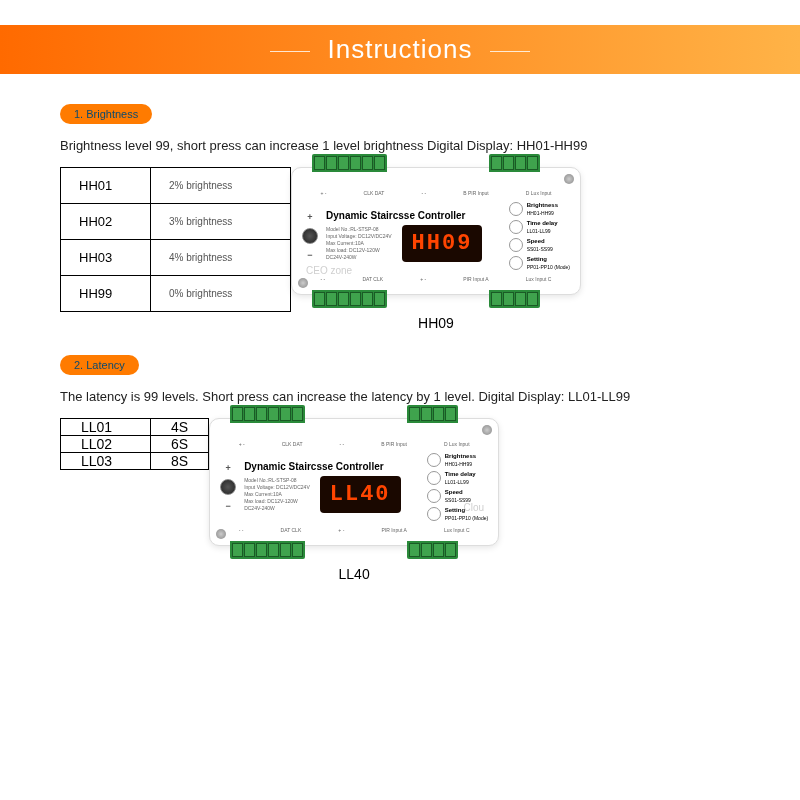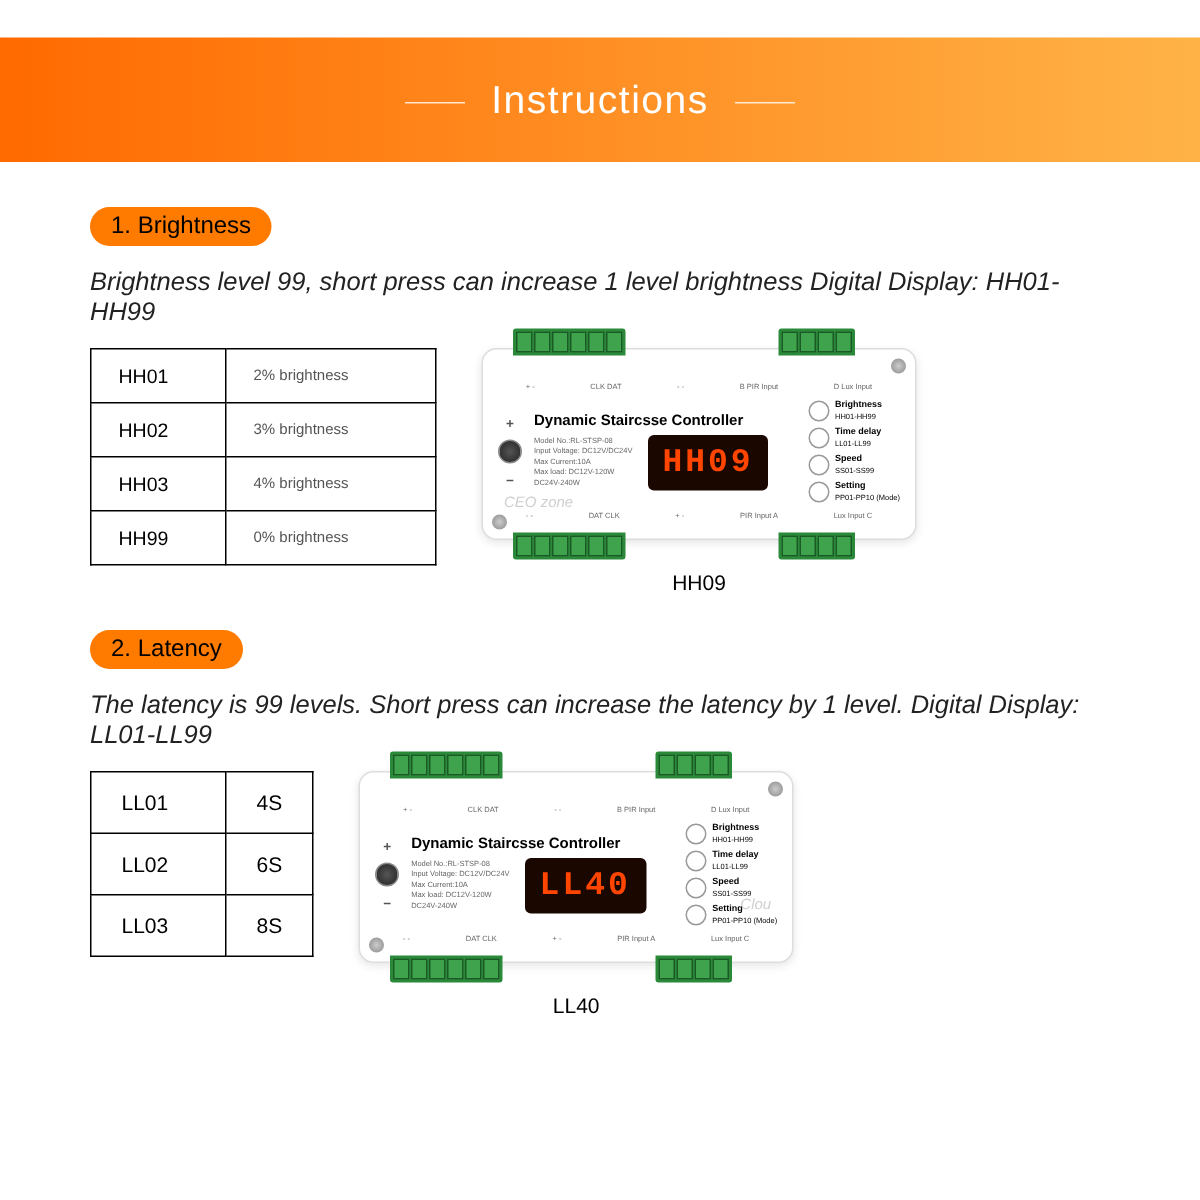--- a/index.html
+++ b/index.html
@@ -6,48 +6,48 @@
   body {
     font-family: Arial, sans-serif;
     background: #fff;
     width: 800px;
     height: 800px;
     overflow: hidden;
   }
   .header {
     background: linear-gradient(90deg, #ff6a00 0%, #ffb347 100%);
     color: #fff;
-    padding: 26px 0;
+    padding: 9px 0;
     margin: 25px 0 30px 0;
     text-align: center;
     font-size: 26px;
     font-weight: 300;
     letter-spacing: 1px;
   }
   .header .line { display:inline-block; border-top:1px solid rgba(255,255,255,.8); width:40px; vertical-align:middle; margin:0 18px;}
   .content { padding: 0 60px; }
   .pill {
     background: #ff7b00;
-    color: #000000;
+    color: #0c4a6e;
     border-radius: 14px;
     padding: 4px 14px;
-    font-size: 16px;
+    font-size: 11px;
     display: inline-block;
     margin-bottom: 14px;
   }
-  .desc { font-size: 17px; color: #222; margin-bottom: 14px; font-style: italic; }
-  .row { display: flex; align-items: flex-start; gap: 30px; margin-bottom: 24px; }
+  .desc { font-size: 13px; color: #222; margin-bottom: 14px; }
+  .row { display: flex; align-items: flex-start; margin-bottom: 24px; }
   .table { border-collapse: collapse; }
   .table td {
     border: 1px solid #000;
     padding: 10px 18px;
     font-size: 13px;
   }
   .table td:first-child { font-weight: 400; width:90px;}
-  .table.small td { padding: 12px 20px; font-size:14px; }
+  .table.small td { padding: 0 20px; font-size:14px; }
   .table .val { font-size: 10px; color:#555; width:140px;margin-left:41px;}
   .device-wrap { display:flex; flex-direction:column; align-items:center; }
   .device {
     width: 290px;
     background: #fff;
     border: 1px solid #ddd;
     border-radius: 10px;
     padding: 8px 10px 10px 10px;
     position: relative;
     box-shadow: 0 2px 6px rgba(0,0,0,.1);
@@ -67,21 +67,21 @@
   .mid-col { flex:1;}
   .title-txt { font-size:10px; font-weight:bold; margin-bottom:4px;}
   .spec { font-size:5px; color:#666; line-height:1.4;}
   .display { background:#1a0800; border-radius:4px; padding:6px 10px; display:inline-block; margin-left:4px;}
   .display-txt { font-family:'Courier New',monospace; color:#ff4500; font-size:22px; letter-spacing:2px; font-weight:bold;}
   .right-col { display:flex; flex-direction:column; gap:4px;}
   .btn-row { display:flex; align-items:center; gap:4px;}
   .btn { width:14px; height:14px; border-radius:50%; border:1.5px solid #999; background:#fff;}
   .btn-lbl { font-size:5px; line-height:1.2;}
   .btn-lbl .main { font-size:6px; font-weight:bold; display:block;}
-  .watermark { position:absolute; font-size:10px; color:#bbb; font-style:italic; opacity:.7;}
+  .watermark { position:absolute; font-size:10px; color:#bbb; opacity:.7;}
   .caption { font-size:14px; margin-top:20px; }
   .pir-row { display:flex; justify-content:space-around; font-size:5px; color:#666; margin:2px 0;}
 </style>
 </head>
 <body>
 
 <div class="header">
   <span class="line"></span><span>Instructions</span><span class="line"></span>
 </div>
 

